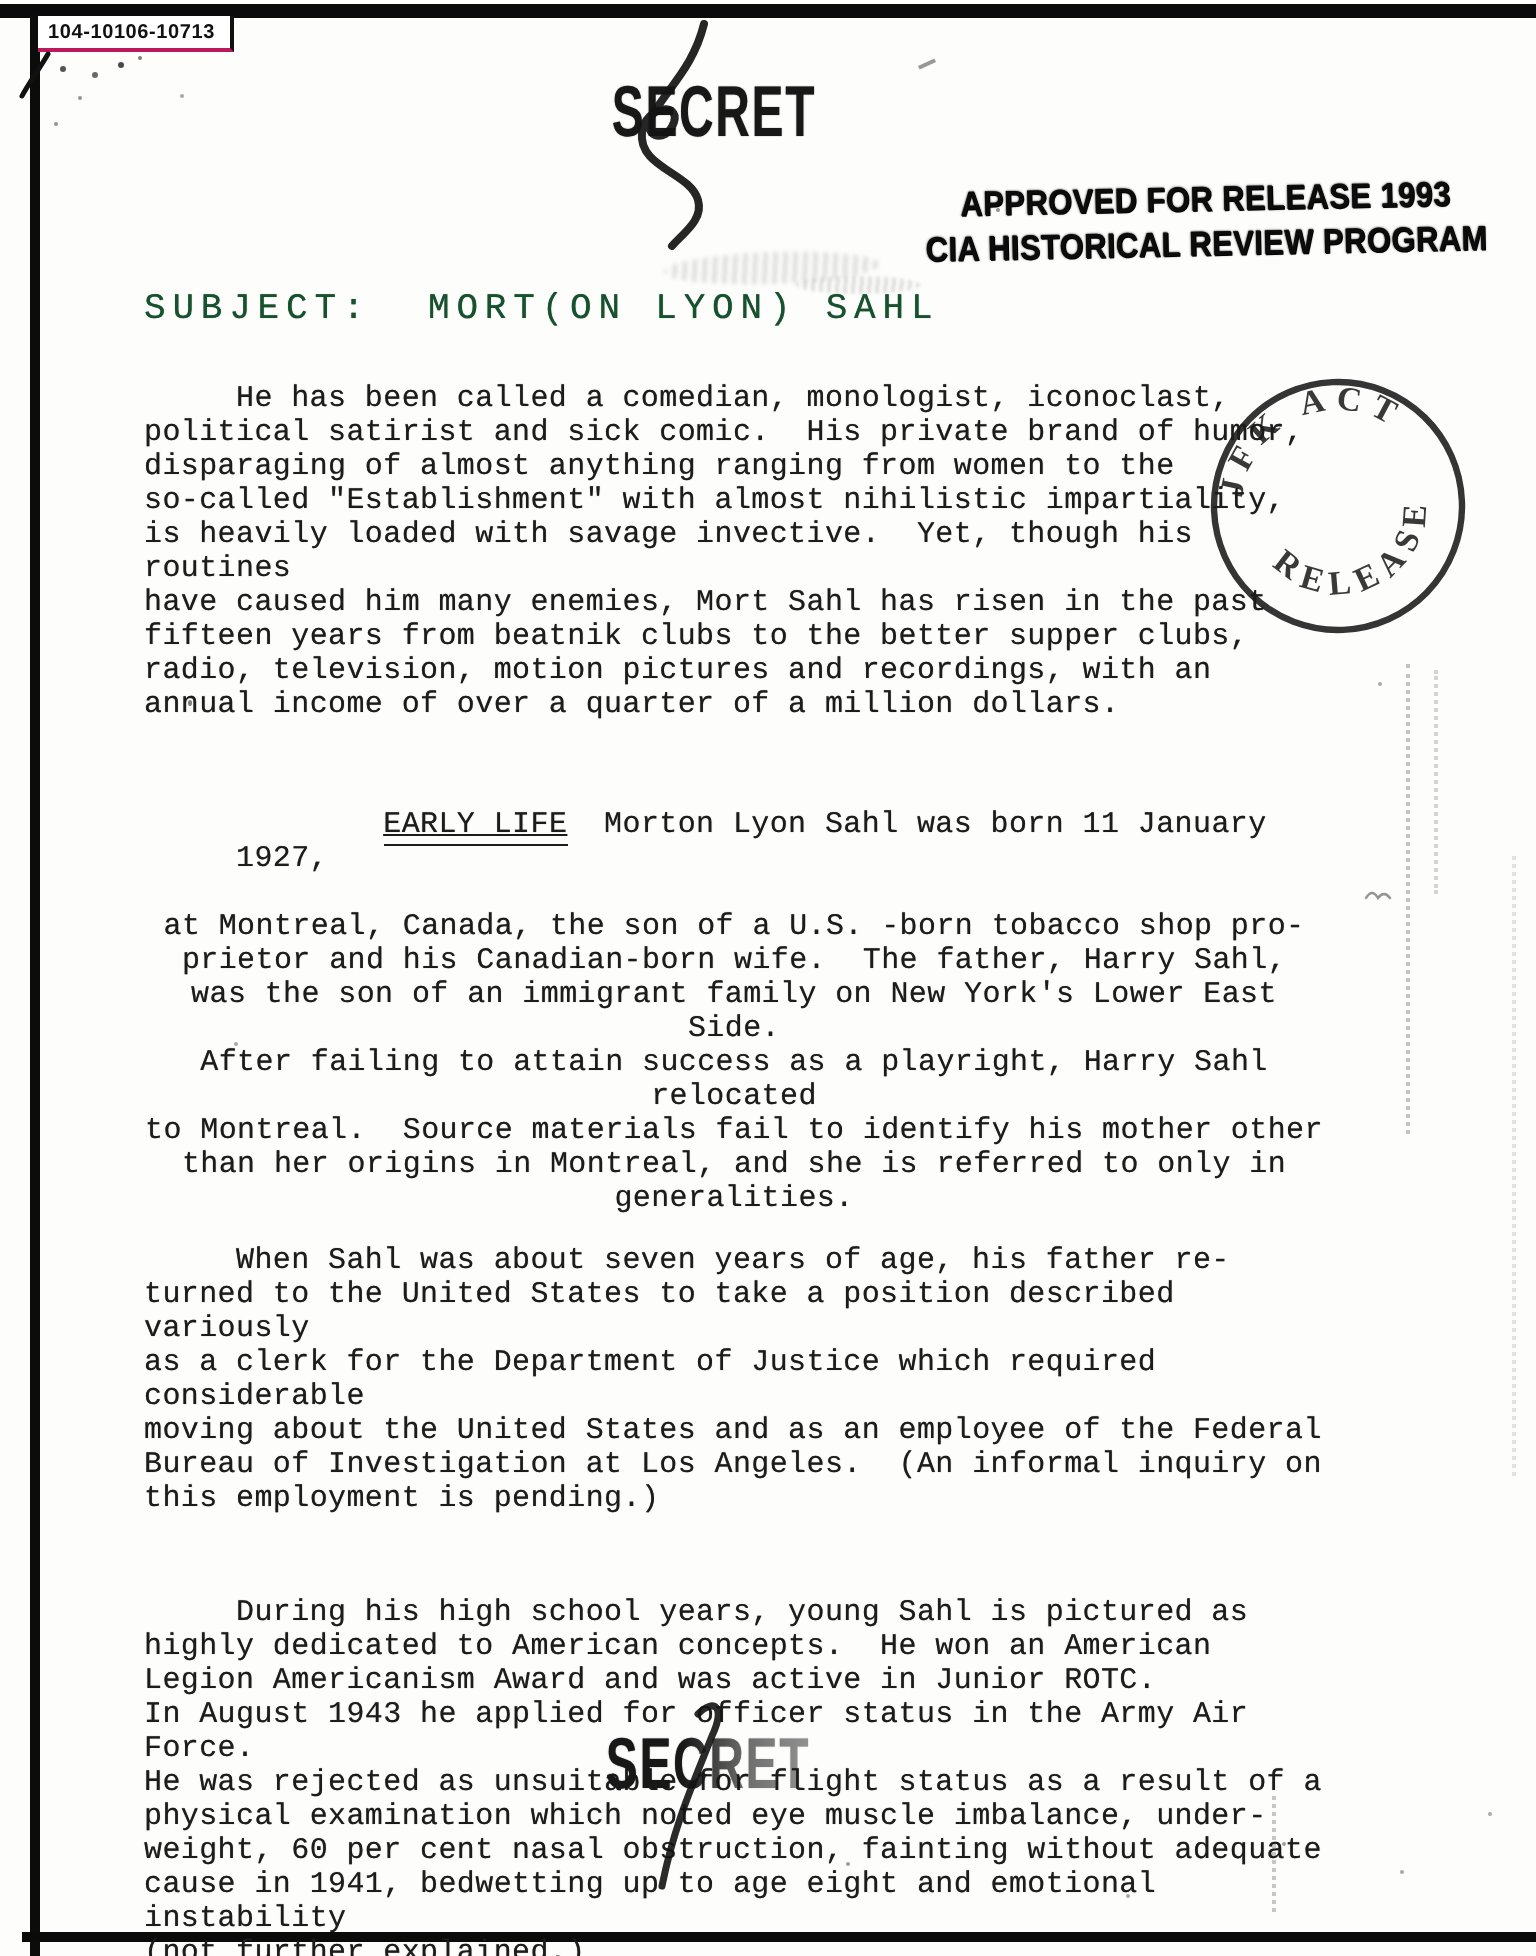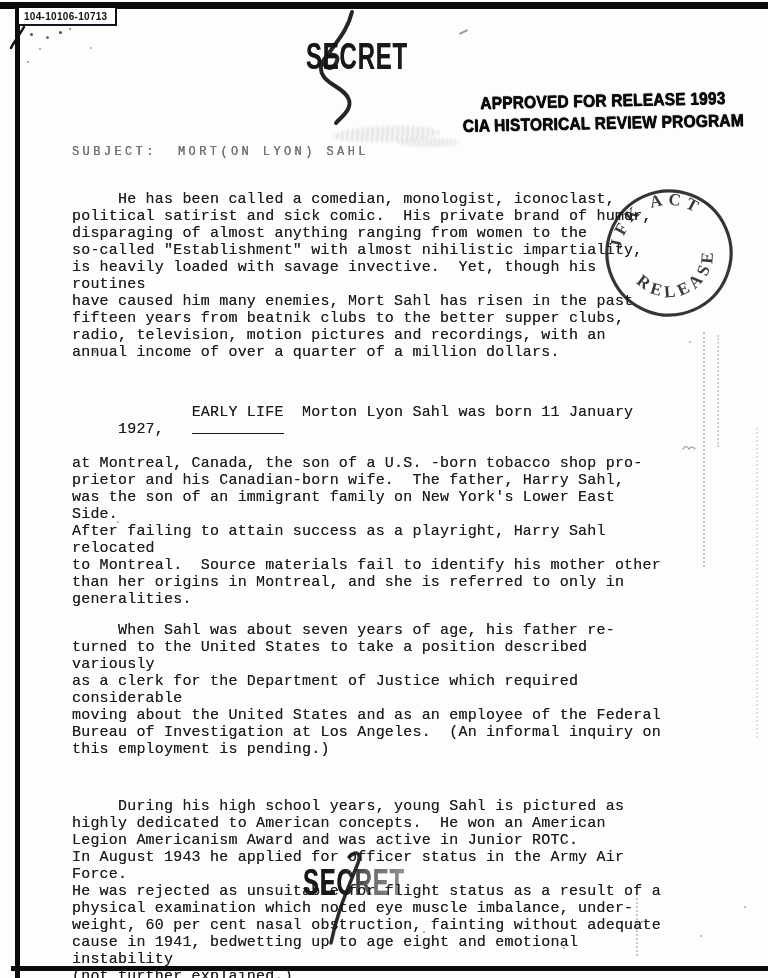--- a/index.html
+++ b/index.html
@@ -8,21 +8,21 @@
     background:#fdfdfc; overflow:hidden;
     font-family:"Liberation Mono", monospace;
   }
   
   .scan-top    { position:absolute; top:2px; left:0; right:0; height:7px; background:#0a0a0a; }
   .scan-left   { position:absolute; left:15px; top:7px; width:5px; height:971px; background:#0c0c0c; }
   .scan-bottom { position:absolute; left:11px; right:0; top:966px; height:5px; background:#0b0b0b; }
 
   .docid {
     position:absolute; left:19px; top:8px; padding:3px 8px 2px 5px;
-    border-bottom:2px solid #0f172a; border-right:2px solid #101010;
+    border-bottom:2px solid #be185d; border-right:2px solid #101010;
     font-family:"Liberation Sans", sans-serif; font-weight:700;
     font-size:10px; letter-spacing:0.3px; color:#111; background:#fff;
   }
 
   .secret {
     position:absolute; width:160px; text-align:center;
     font-family:"Liberation Sans", sans-serif; font-weight:600;
     font-size:30px; letter-spacing:1px; color:#181818;
     transform:scale(0.8,1.2); transform-origin:center;
     text-shadow:0 0 0.6px rgba(0,0,0,.6);
@@ -37,36 +37,36 @@
   .approval {
     position:absolute; top:92px; right:14px; width:302px; text-align:center;
     font-family:"Liberation Sans", sans-serif; font-weight:700;
     font-size:15.5px; line-height:19.5px; letter-spacing:0.2px; color:#0c0c0c;
     transform:rotate(-1.2deg) scale(1,1.12);
     text-shadow:0 0 1px #000, 0.4px 0.4px 0 #000;
   }
 
   .subject {
     position:absolute; left:72px; top:145px;
-    font-size:12px; letter-spacing:3.4px; white-space:pre; color:#737373;
+    font-size:18px; letter-spacing:3.4px; white-space:pre; color:#14532d;
     text-shadow:0 0 0.4px rgba(0,0,0,.65);
   }
 
   .body-text {
     position:absolute; left:72px; top:191px; width:590px;
     font-size:15px; line-height:17px; color:#1c1c1c; letter-spacing:0.2px;
     text-shadow:0 0 0.4px rgba(0,0,0,.6);
   }
   .para { white-space:pre-wrap; text-indent:46px; margin:0; }
   .mb1 { margin-bottom:26px; }
-  .mb2 { margin-bottom:14px; }
+  .mb2 { margin-bottom:14px;text-align:center; }
   .mb3 { margin-bottom:40px; }
   .p2-first { padding-left:46px; white-space:pre-wrap; }
   .p2-rest  { white-space:pre-wrap; }
-  .u { border-bottom:1.6px solid #1c1c1c; padding-bottom:12px; }
+  .u { border-bottom:1.6px solid #1c1c1c; padding-bottom:1px;text-decoration:underline; }
 
   .jfk-stamp { position:absolute; left:599px; top:183px; opacity:.88; }
 
   .marks-layer { position:absolute; left:0; top:0; pointer-events:none; }
 
   .smudge {
     position:absolute; left:332px; top:126px; width:108px; height:16px;
     background:repeating-linear-gradient(95deg, rgba(80,80,80,.4) 0 2px, transparent 2px 5px);
     filter:blur(1px); opacity:.55; transform:rotate(-2deg); border-radius:50%;
   }

